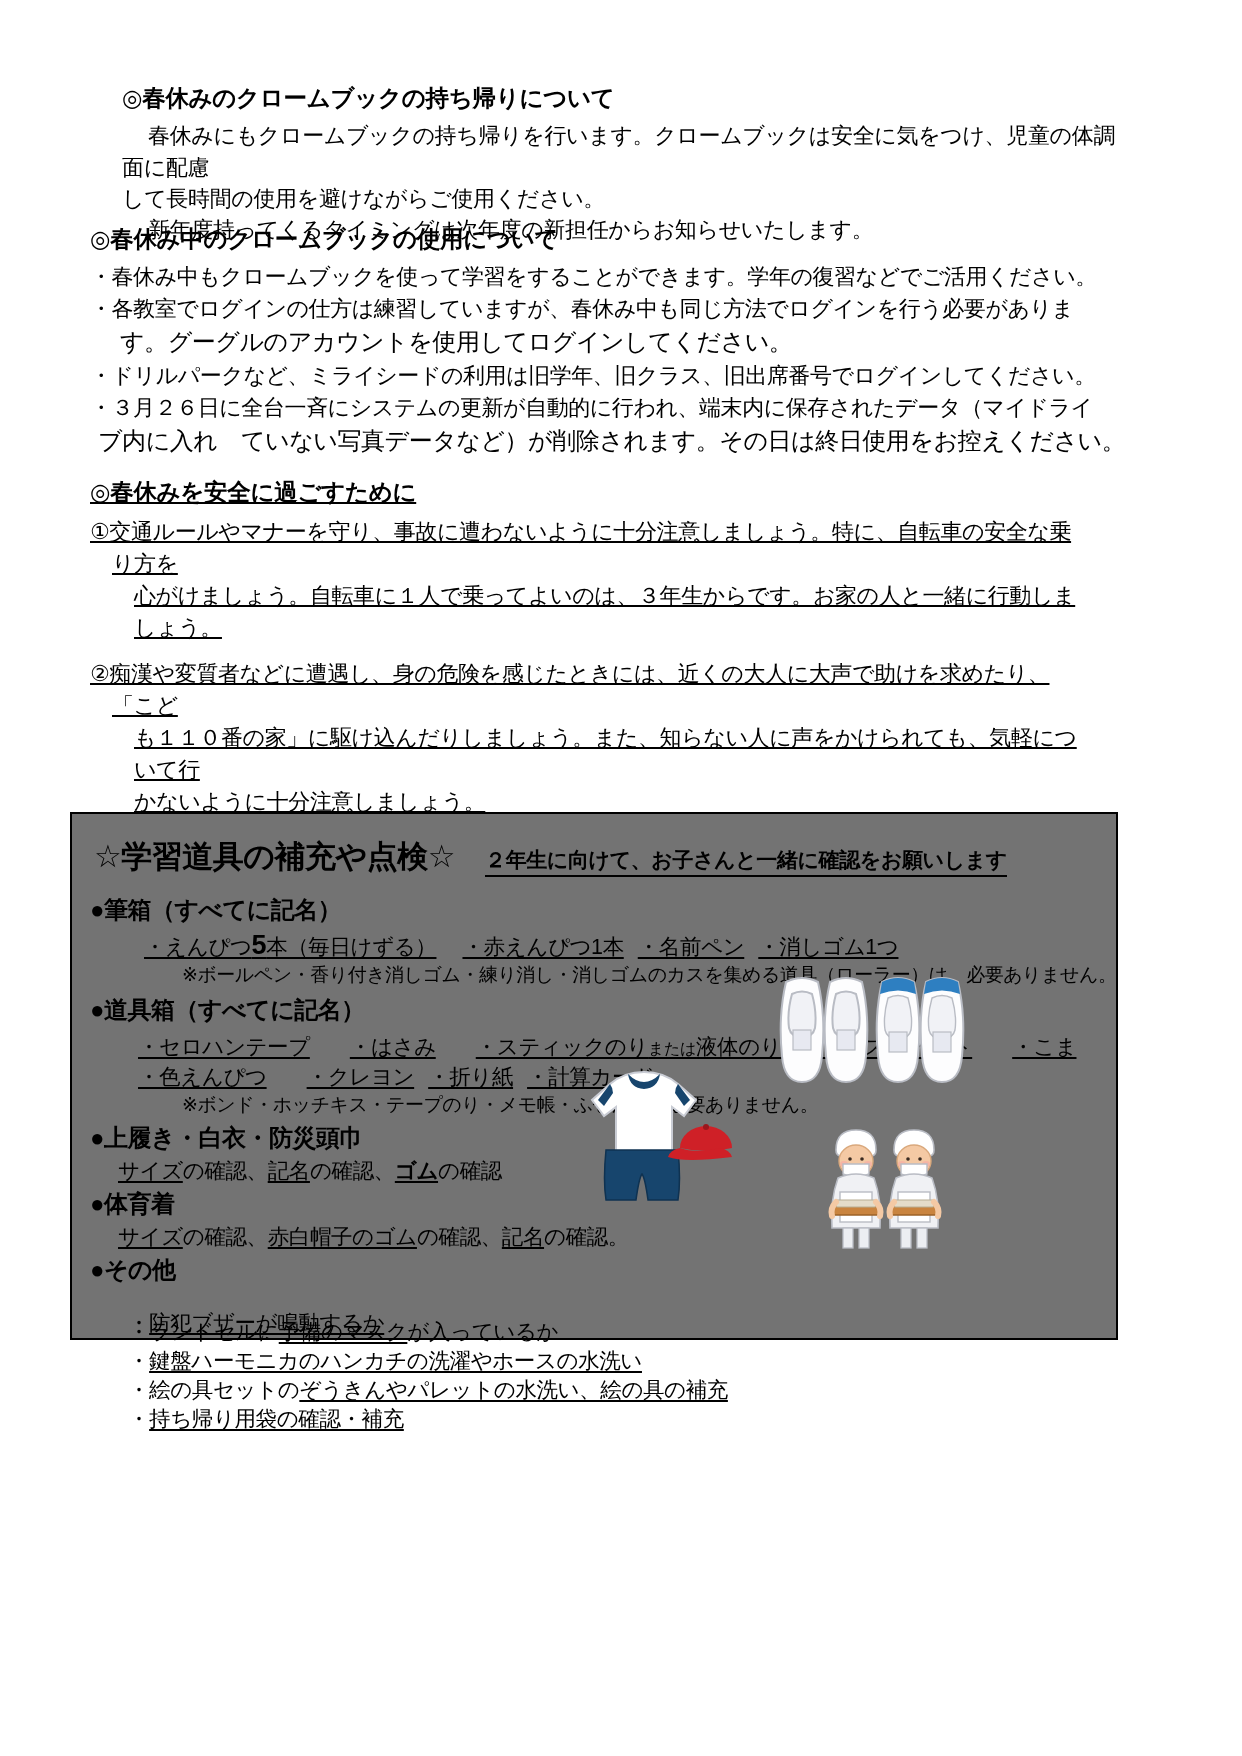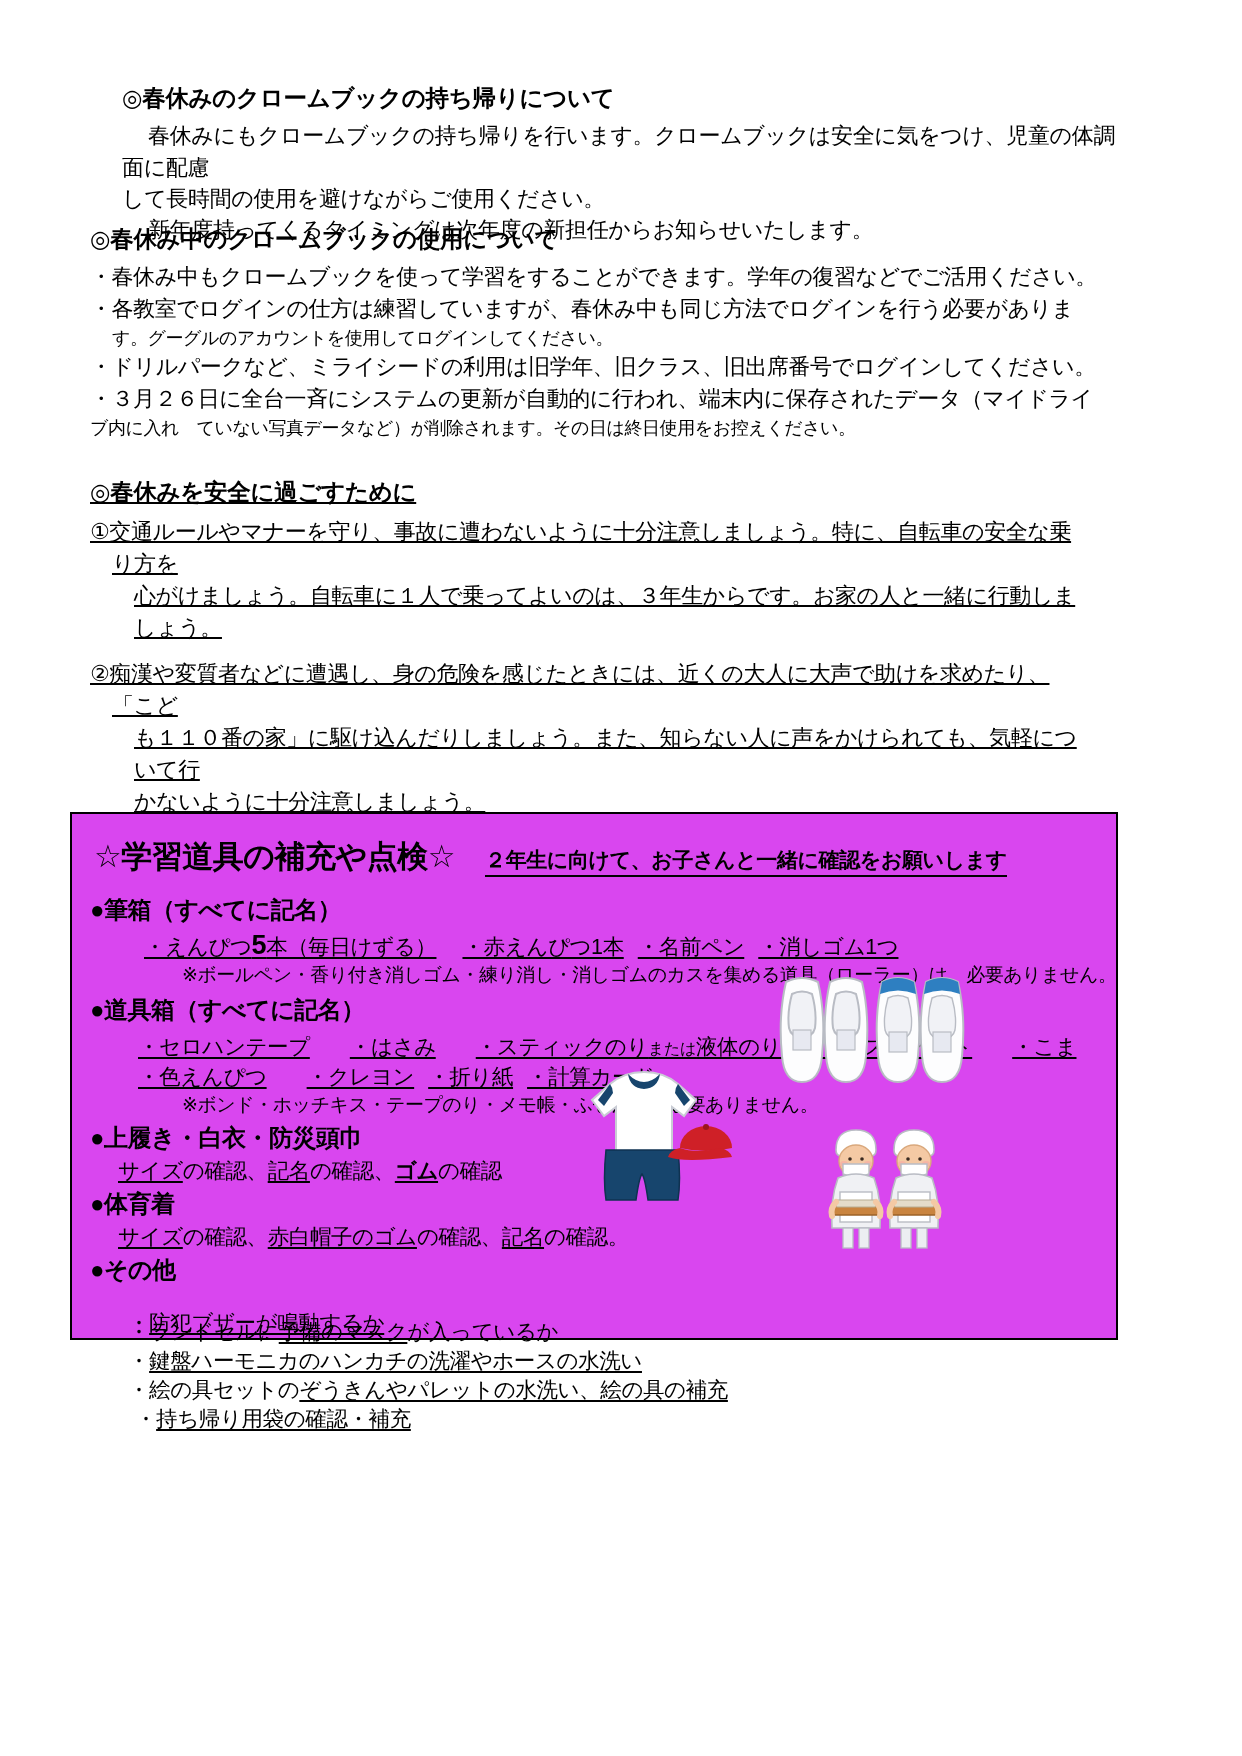--- a/index.html
+++ b/index.html
@@ -43,25 +43,26 @@
     display: block;
     text-indent: 26px;
   }
   .bullet-line {
     font-size: 22px;
     line-height: 1.45;
     letter-spacing: -0.45px;
     white-space: nowrap;
   }
   .bullet-cont {
-    font-size: 18px;
+    font-size: 24px;
     line-height: 1.45;
     letter-spacing: -0.45px;
     padding-left: 22px;
     white-space: nowrap;
+    margin-left: 8px;
   }
   .num-item {
     font-size: 22px;
     line-height: 1.45;
     letter-spacing: -0.4px;
     padding-left: 22px;
     text-indent: -22px;
     margin-bottom: 14px;
   }
   .num-item .l2 {
@@ -72,21 +73,21 @@
 
   
   .framebox {
     position: absolute;
     left: 70px;
     top: 812px;
     width: 1048px;
     height: 528px;
     border: 2.5px solid #000;
     box-sizing: border-box;
-    background: #d946ef;
+    background: #737373;
   }
   .fb-inner {
     position: relative;
     width: 100%;
     height: 100%;
   }
 
   .fb-title-row {
     position: absolute;
     left: 22px;
@@ -225,21 +226,21 @@
       </div>
       <div class="fb-line" style="left:56px; top:503px;">
         <span>・</span><span>ランドセルに</span><span class="u">予備のマスク</span><span>が入っているか</span>
       </div>
       <div class="fb-line" style="left:56px; top:532px;">
         <span>・</span><span class="u">鍵盤ハーモニカのハンカチの洗濯やホースの水洗い</span>
       </div>
       <div class="fb-line" style="left:56px; top:561px;">
         <span>・</span><span>絵の具セットの</span><span class="u">ぞうきんやパレットの水洗い、絵の具の補充</span>
       </div>
-      <div class="fb-line" style="left:56px; top:590px;margin-left:7px;">
+      <div class="fb-line" style="left:56px; top:590px;">
         <span>・</span><span class="u">持ち帰り用袋の確認・補充</span>
       </div>
 
       <div class="art" style="left:700px; top:158px;">
         <svg width="200" height="120" viewBox="0 0 200 120">
 
           <g fill="#fdfdfe" stroke="#b9bcc4" stroke-width="2">
             <path d="M14 10 q16 -8 32 0 q8 34 4 74 q-2 26 -20 26 q-18 0 -20 -26 q-4 -40 4 -74 z"></path>
             <path d="M20 22 q10 -5 20 0 q5 18 3 34 q-2 9 -13 9 q-11 0 -13 -9 q-2 -16 3 -34 z" fill="#f1f2f6"></path>
           </g>

